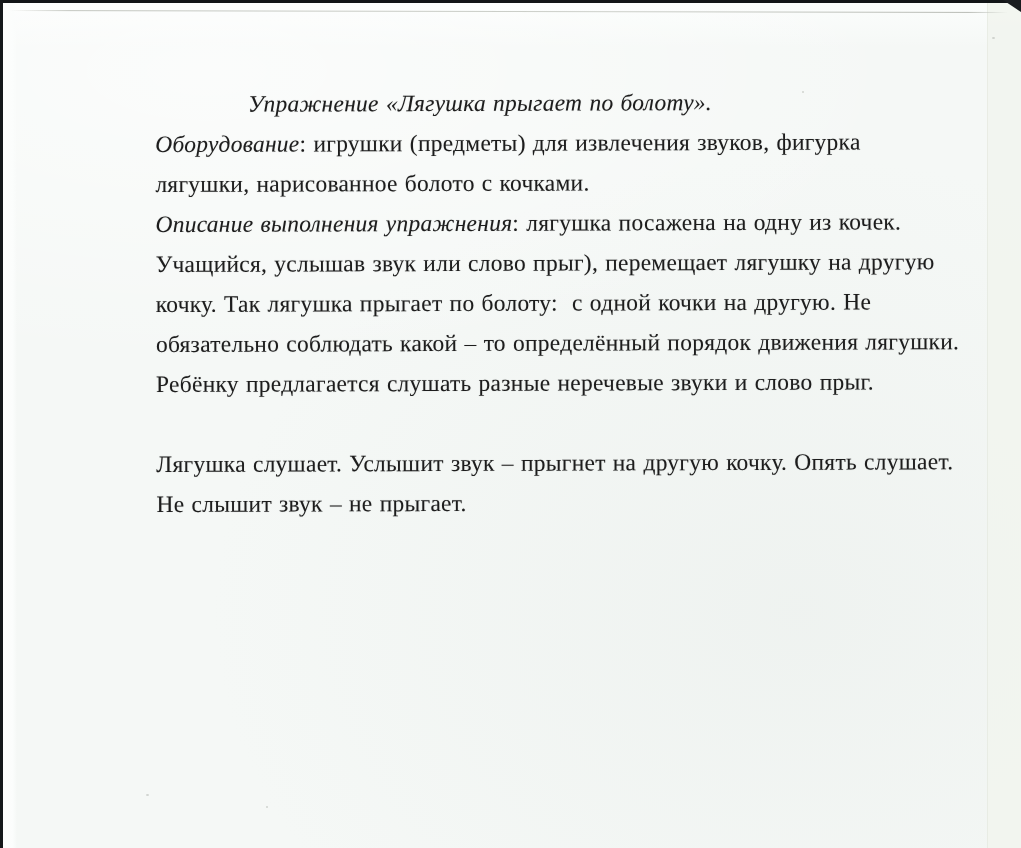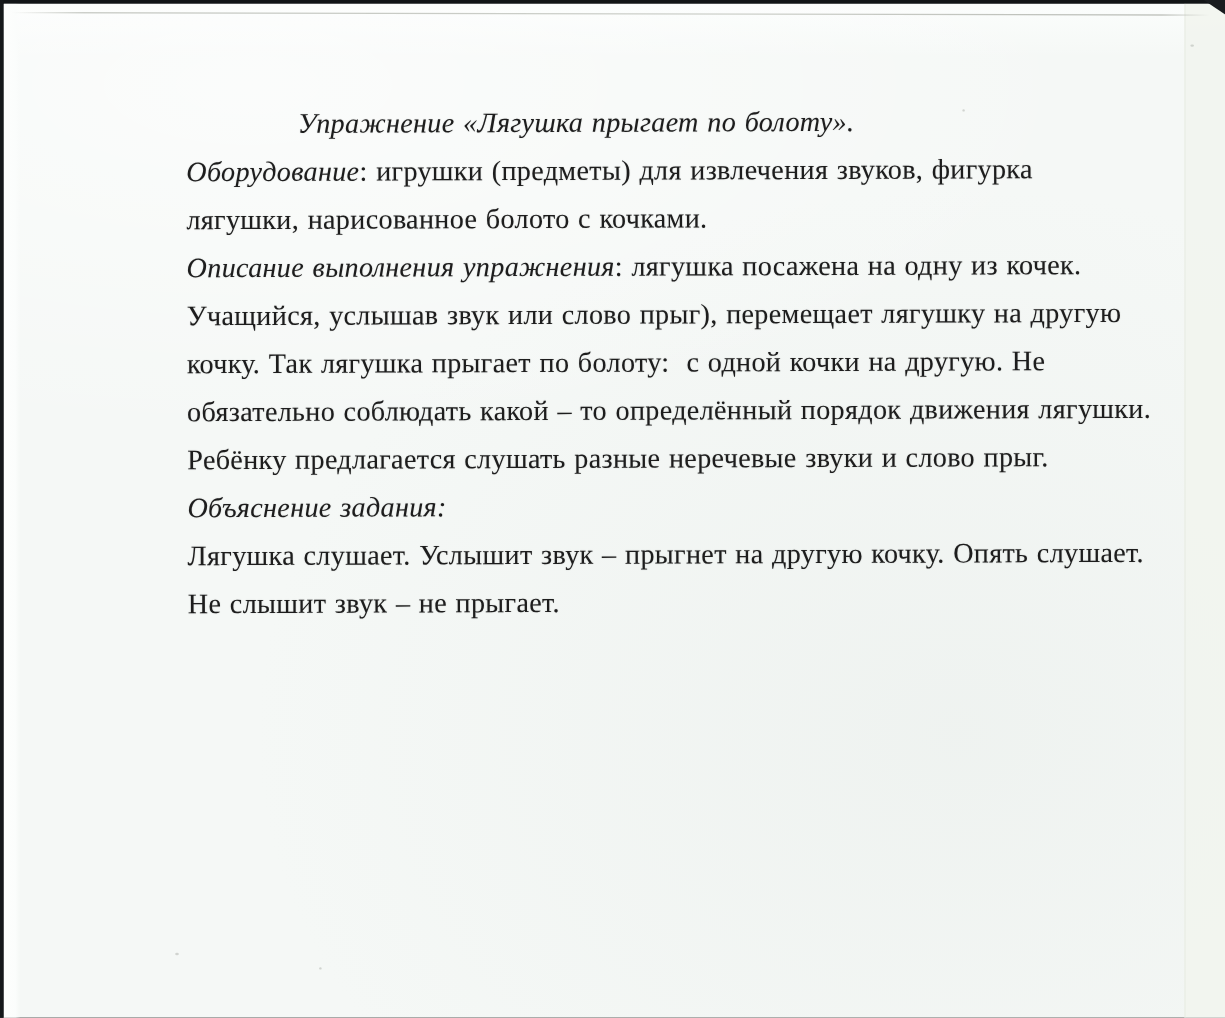--- a/index.html
+++ b/index.html
@@ -125,16 +125,16 @@
 
 <div class="text-block">
   <div class="line title-line">Упражнение «Лягушка прыгает по болоту».</div>
   <div class="line"><span class="it">Оборудование</span><span>: игрушки (предметы) для извлечения звуков, фигурка</span></div>
   <div class="line"><span class="it"></span><span>лягушки, нарисованное болото с кочками.</span></div>
   <div class="line"><span class="it">Описание выполнения упражнения</span><span>: лягушка посажена на одну из кочек.</span></div>
   <div class="line"><span class="it"></span><span>Учащийся, услышав звук или слово прыг), перемещает лягушку на другую</span></div>
   <div class="line"><span class="it"></span><span>кочку. Так лягушка прыгает по болоту:  с одной кочки на другую. Не</span></div>
   <div class="line"><span class="it"></span><span>обязательно соблюдать какой – то определённый порядок движения лягушки.</span></div>
   <div class="line"><span class="it"></span><span>Ребёнку предлагается слушать разные неречевые звуки и слово прыг.</span></div>
-  <div class="line"><span class="it">Объяснение задания:</span><span></span></div>
+  <div class="line"><span></span></div>
   <div class="line"><span class="it"></span><span>Лягушка слушает. Услышит звук – прыгнет на другую кочку. Опять слушает.</span></div>
   <div class="line"><span class="it"></span><span>Не слышит звук – не прыгает.</span></div>
 </div>
 
 </body></html>

